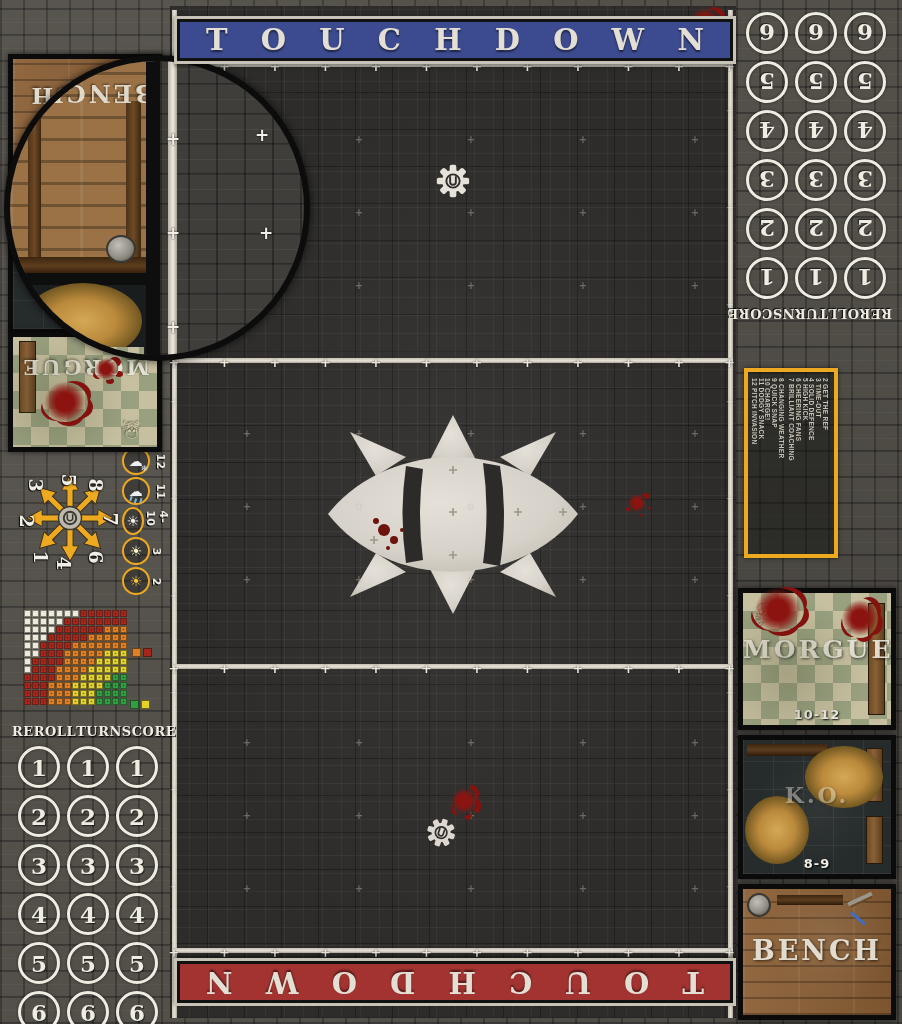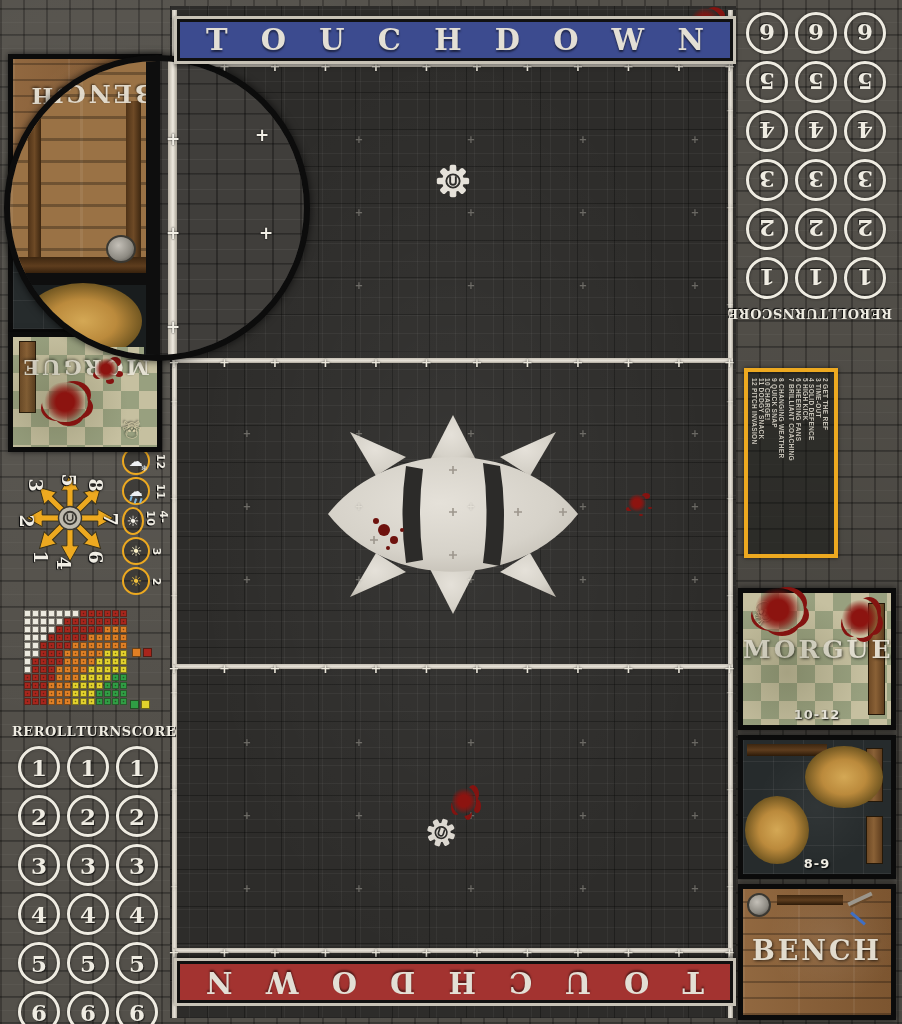--- a/index.html
+++ b/index.html
@@ -577,20 +577,21 @@
     <span class="skull" style="left:8px;top:2px;font-size:30px;transform:rotate(-18deg);">☠</span>
     <div class="panel-label" style="top:42px;">MORGUE</div>
     <div class="panel-range" style="bottom:3px;">10-12</div>
   </div>
   <div class="panel slate" style="left:738px;top:735px;width:148px;height:134px;">
     <div style="position:absolute;left:4px;top:4px;width:80px;height:12px;background:linear-gradient(#3c2610,#5e3d1e,#2c1a08);"></div>
     <div class="plankV" style="right:8px;top:8px;height:52px;"></div>
     <div class="plankV" style="right:8px;bottom:10px;height:46px;"></div>
     <div class="straw" style="left:62px;top:6px;width:78px;height:62px;"></div>
     <div class="straw" style="left:2px;top:56px;width:64px;height:68px;"></div>
+    <div class="panel-label" style="top:42px;opacity:.45;font-size:22px;">K.O.</div>
     <div class="panel-range" style="bottom:3px;">8-9</div>
   </div>
   <div class="panel wood" style="left:738px;top:884px;width:148px;height:126px;">
     <div class="bowl" style="left:4px;top:4px;width:20px;height:20px;"></div>
     <div style="position:absolute;left:34px;top:6px;width:66px;height:10px;background:linear-gradient(#3c2610,#5e3d1e,#2c1a08);"></div>
     <div style="position:absolute;right:18px;top:8px;width:26px;height:4px;background:#9b968c;transform:rotate(-25deg);box-shadow:0 3px 0 -1px #6a4a2a;"></div>
     <div style="position:absolute;right:24px;top:28px;width:18px;height:3px;background:#3f6fc4;transform:rotate(40deg);"></div>
     <div class="panel-label" style="top:46px;font-size:27px;">BENCH</div>
   </div>
 

